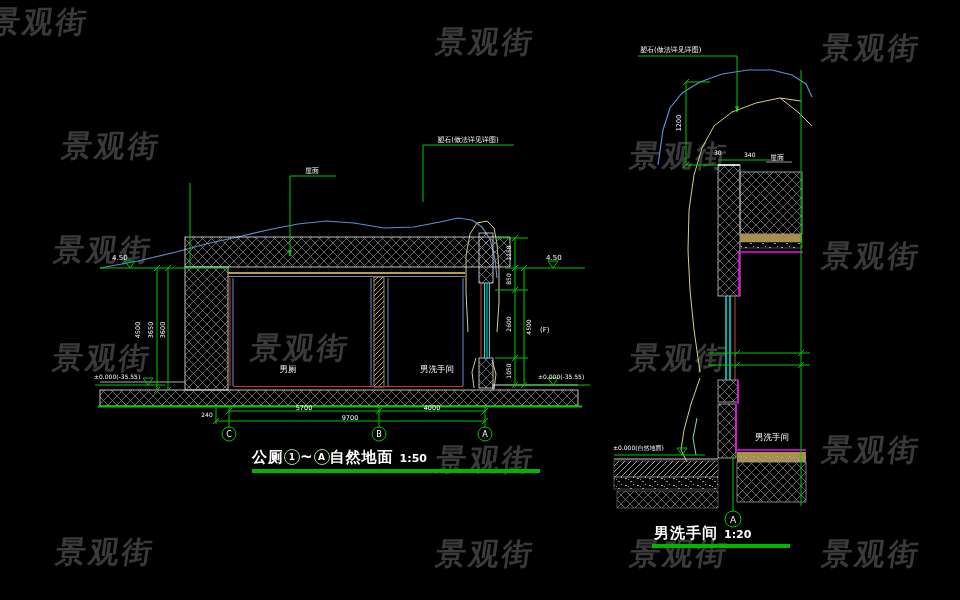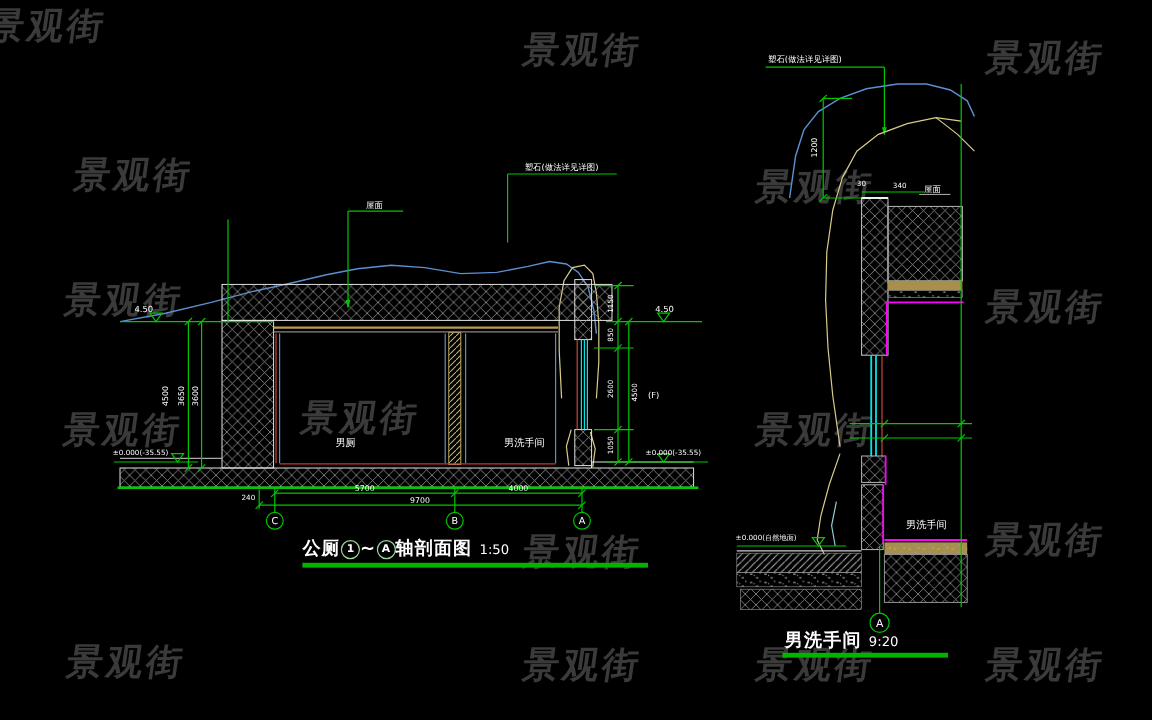--- a/index.html
+++ b/index.html
@@ -3,21 +3,21 @@
 <meta charset="utf-8">
 <style>
   html,body{margin:0;padding:0;background:#000;}
   .stage{position:relative;width:960px;height:600px;background:#000;overflow:hidden;
          font-family:"DejaVu Sans","Liberation Sans",sans-serif;}
   .wm{position:absolute;z-index:1;color:#3a3a3a;font-size:30px;font-weight:bold;
       letter-spacing:3px;transform:skewX(-8deg);white-space:nowrap;user-select:none;}
   svg.dwg{position:absolute;left:0;top:0;z-index:2;}
   .dwg-title{position:absolute;z-index:3;color:#fff;font-weight:bold;font-size:15px;
              white-space:nowrap;letter-spacing:1px;}
-  .dwg-title .scale{font-size:11px;font-weight:normal;margin-left:6px;letter-spacing:0;}
+  .dwg-title .scale{font-size:11px;font-weight:bold;margin-left:6px;letter-spacing:0;}
   .circ{display:inline-block;width:14px;height:14px;line-height:14px;border:1px solid #9fd89f;
         border-radius:50%;font-size:9px;text-align:center;vertical-align:2px;font-weight:bold;
         letter-spacing:0;}
   .uline{position:absolute;z-index:3;background:#00b400;height:4px;}
   text{fill:#fff;}
 </style>
 </head>
 <body>
 
 <div class="stage">
@@ -259,22 +259,22 @@
       <text x="772" y="440" font-size="8.5" text-anchor="middle">男洗手间</text>
 
       <line x1="733" y1="455" x2="733" y2="511" stroke="#00c800" stroke-width="1"></line>
       <line x1="801" y1="70" x2="801" y2="506" stroke="#00c800" stroke-width="1"></line>
       <circle cx="733" cy="519" r="8" stroke="#00c800" fill="none" stroke-width="1"></circle>
       <text x="733" y="522.5" font-size="9" fill="#cfe8cf" text-anchor="middle">A</text>
     </g>
   </svg>
 
   <div class="dwg-title" style="left:252px;top:448px">
-    <span>公厕</span><span class="circ">1</span><span>~</span><span class="circ">A</span><span>轴剖面图</span><span class="scale">1:50</span>
+    <span>公厕</span><span class="circ">1</span><span>~</span><span class="circ">A</span><span>自然地面</span><span class="scale">1:50</span>
   </div>
   <div class="uline" style="left:252px;top:469px;width:288px"></div>
 
   <div class="dwg-title" style="left:654px;top:524px">
-    <span>男洗手间</span><span class="scale">9:20</span>
+    <span>男洗手间</span><span class="scale">1:20</span>
   </div>
   <div class="uline" style="left:652px;top:544px;width:138px"></div>
 
 </div>
 
 </body></html>

